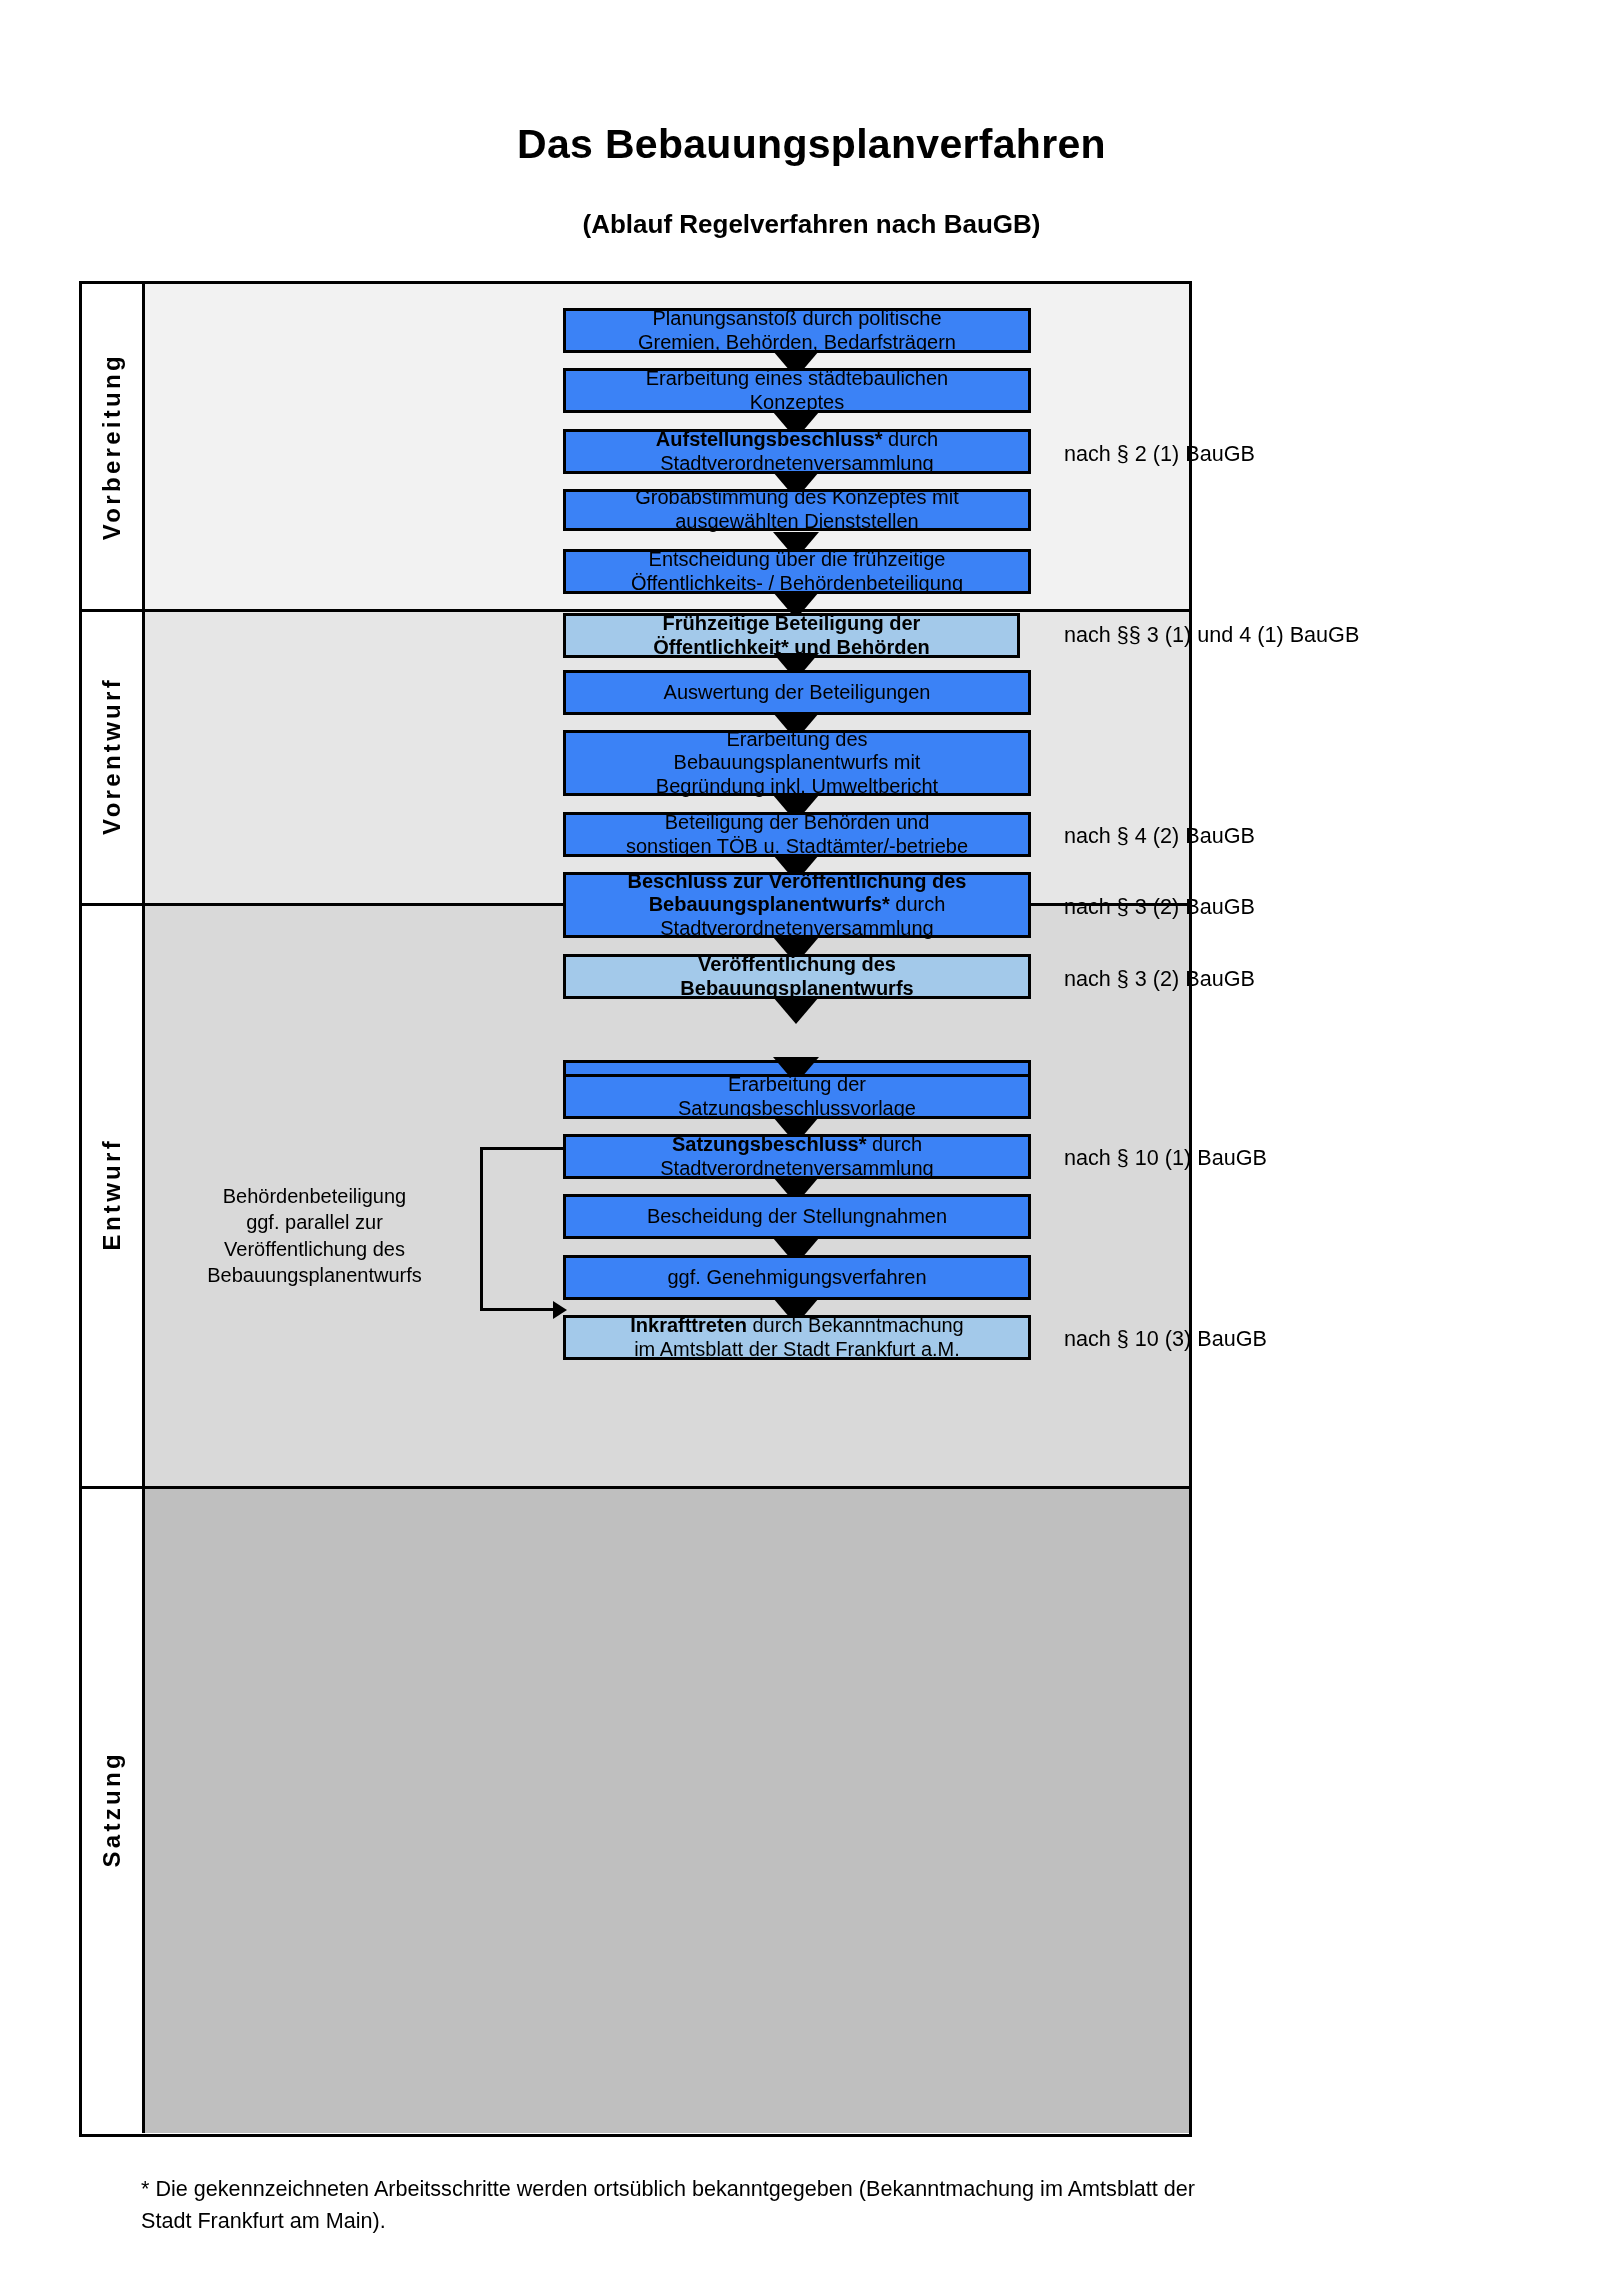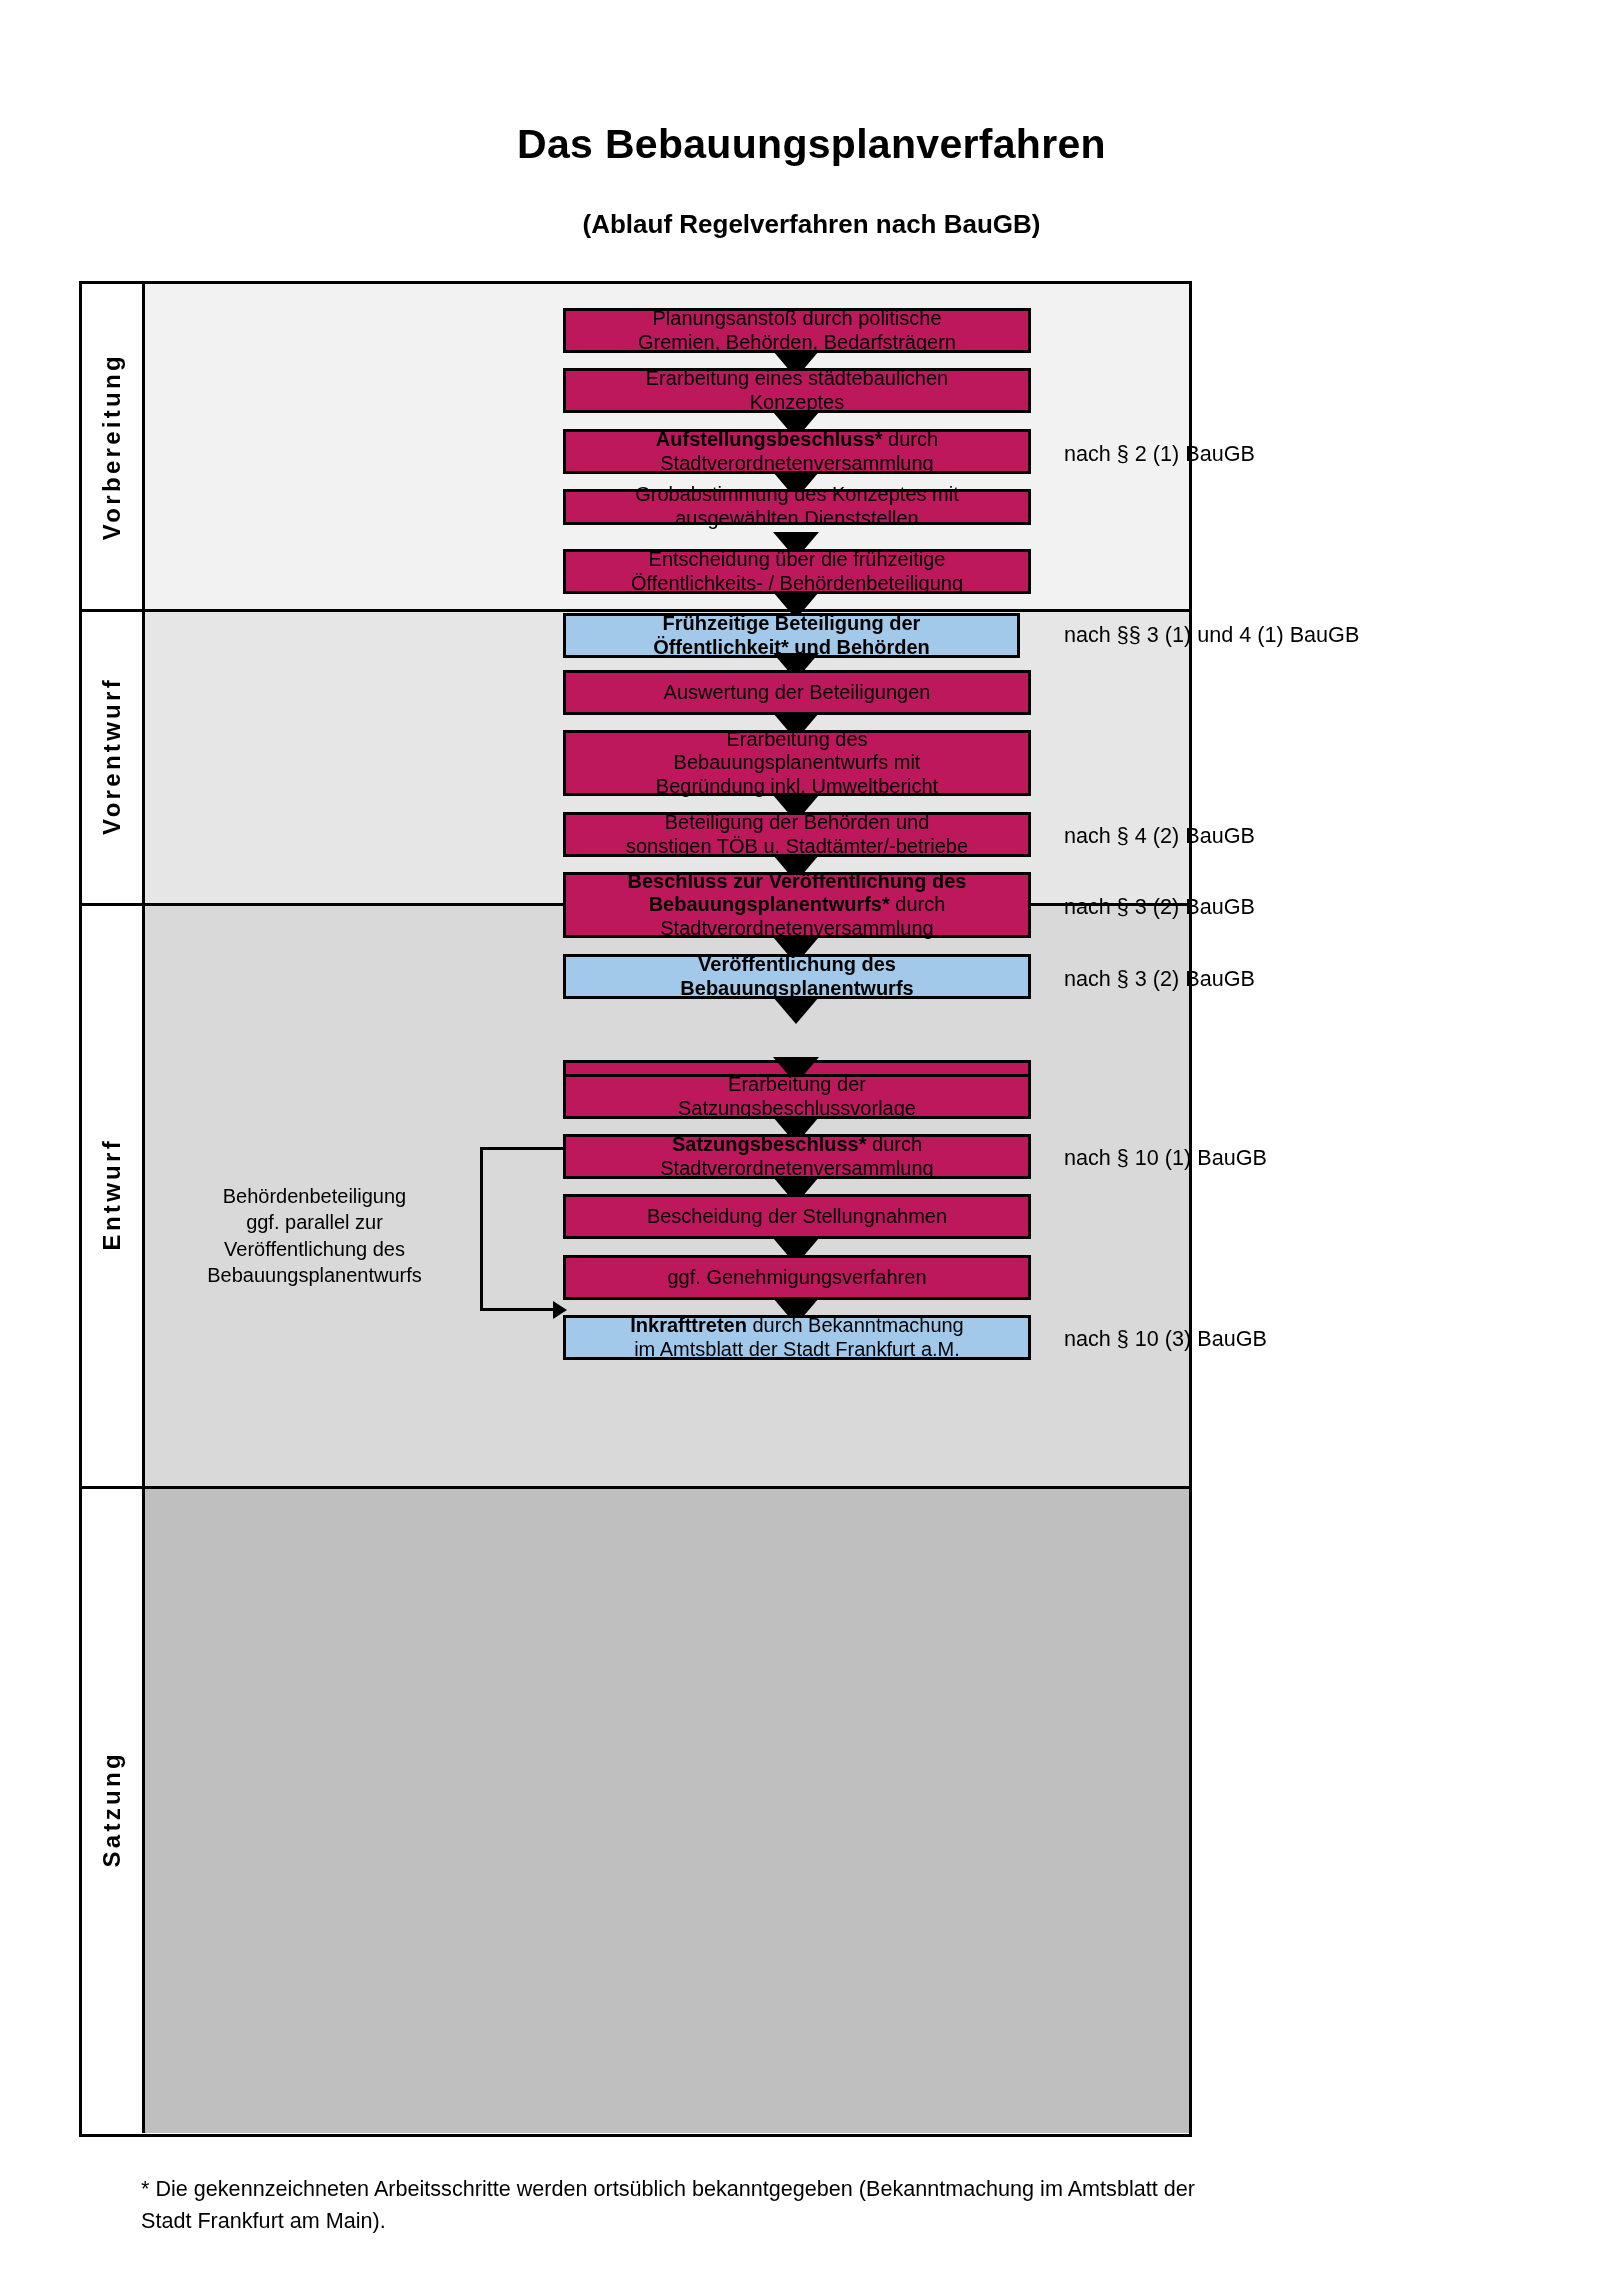--- a/index.html
+++ b/index.html
@@ -21,21 +21,21 @@
   .band .bandfill{position:absolute;left:63px;right:0;top:0;bottom:0;}
   .band .labelcell{position:absolute;left:0;top:0;width:63px;height:100%;
                    background:#ffffff;border-right:3.3px solid #000;box-sizing:border-box;
                    display:flex;align-items:center;justify-content:center;}
   .band .labeltxt{writing-mode:vertical-rl;transform:rotate(180deg);
                   font-size:24px;font-weight:bold;letter-spacing:3.3px;white-space:nowrap;}
   .banddiv{position:absolute;left:0;right:0;height:3.3px;background:#000;}
 
   
   .pbox{position:absolute;box-sizing:border-box;border:3.3px solid #000;
-        background:#be185d;display:flex;flex-direction:column;
+        background:#3b82f6;display:flex;flex-direction:column;
         align-items:center;justify-content:center;text-align:center;
         font-size:20px;line-height:1.18;padding:1.3px 5.2px;}
   .pbox.hl{background:#a3c9ea;}
   .pbox .ln{display:block;white-space:nowrap;}
   .pbox .b{font-weight:bold;}
 
   
   .darr{position:absolute;width:0;height:0;border-left:23.6px solid transparent;
         border-right:23.6px solid transparent;border-top:27.5px solid #000;}
 
@@ -118,21 +118,21 @@
     <span class="ln">Konzeptes</span>
   </div>
   <div class="darr" style="left:691px;top:128px;"></div>
 
   <div class="pbox" style="left:481px;top:145px;width:468px;height:45px;">
     <span class="ln"><b>Aufstellungsbeschluss*</b><span> durch</span></span>
     <span class="ln">Stadtverordnetenversammlung</span>
   </div>
   <div class="darr" style="left:691px;top:188px;"></div>
 
-  <div class="pbox" style="left:481px;top:205px;width:468px;height:36px;">
+  <div class="pbox" style="left:481px;top:205px;width:468px;height:42px;">
     <span class="ln">Grobabstimmung des Konzeptes mit</span>
     <span class="ln">ausgewählten Dienststellen</span>
   </div>
   <div class="darr" style="left:691px;top:248px;"></div>
 
   <div class="pbox" style="left:481px;top:265px;width:468px;height:45px;">
     <span class="ln">Entscheidung über die frühzeitige</span>
     <span class="ln">Öffentlichkeits- / Behördenbeteiligung</span>
   </div>
   <div class="darr" style="left:691px;top:308px;"></div>

